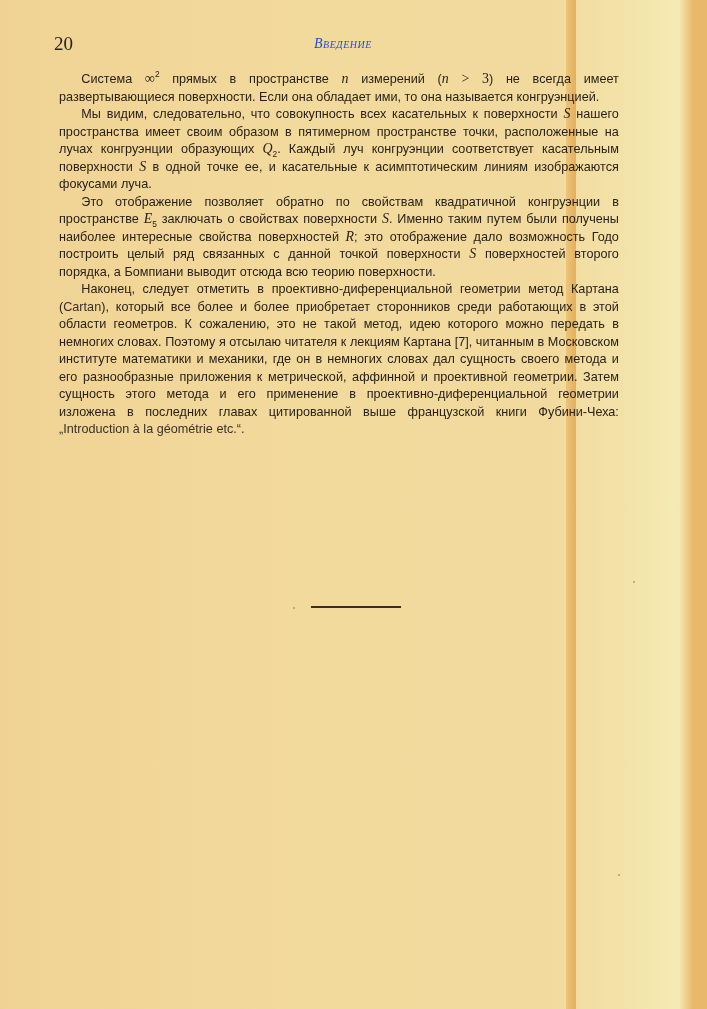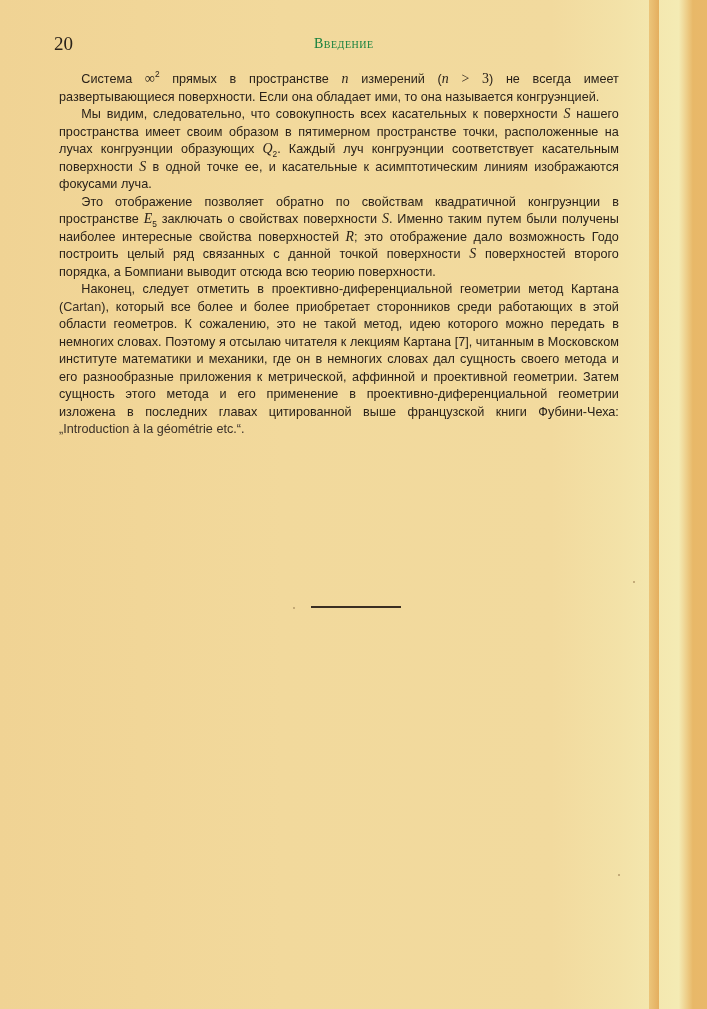--- a/index.html
+++ b/index.html
@@ -11,21 +11,21 @@
       height: 1009px;
       overflow: hidden;
       position: relative;
       background: linear-gradient(to right, #f0d394 0%, #f2d99c 40%, #f2da9e 78%, #f3e2a8 88%, #f4ebb4 96%, #e8b868 98%, #e9b86a 100%);
       font-family: "Liberation Sans", sans-serif;
       color: #2a221a;
     }
     .page {
       position: absolute;
       left: 0; top: 0;
-      width: 659px; height: 1009px;
+      width: 576px; height: 1009px;
     }
     .edge-right {
       position: absolute;
       right: 0; top: 0;
       width: 10px; height: 1009px;
       background: linear-gradient(to right, #ecc57a, #e4ae5e);
     }
     .header {
       position: absolute;
       top: 33px;
@@ -42,21 +42,22 @@
       color: #2a221a;
     }
     .running-head {
       position: absolute;
       left: 260px;
       top: 3px;
       font-family: "Liberation Serif", serif;
       font-size: 14px;
       font-variant: small-caps;
       letter-spacing: 0.5px;
-      color: #15803d;
+      color: #1d4ed8;
+      font-style: italic;
     }
     .body-text {
       position: absolute;
       top: 70px;
       left: 59px;
       width: 560px;
       font-size: 13.6px;
       line-height: 17.5px;
       text-align: justify;
       font-family: "Liberation Sans Narrow", "Liberation Sans", sans-serif;

